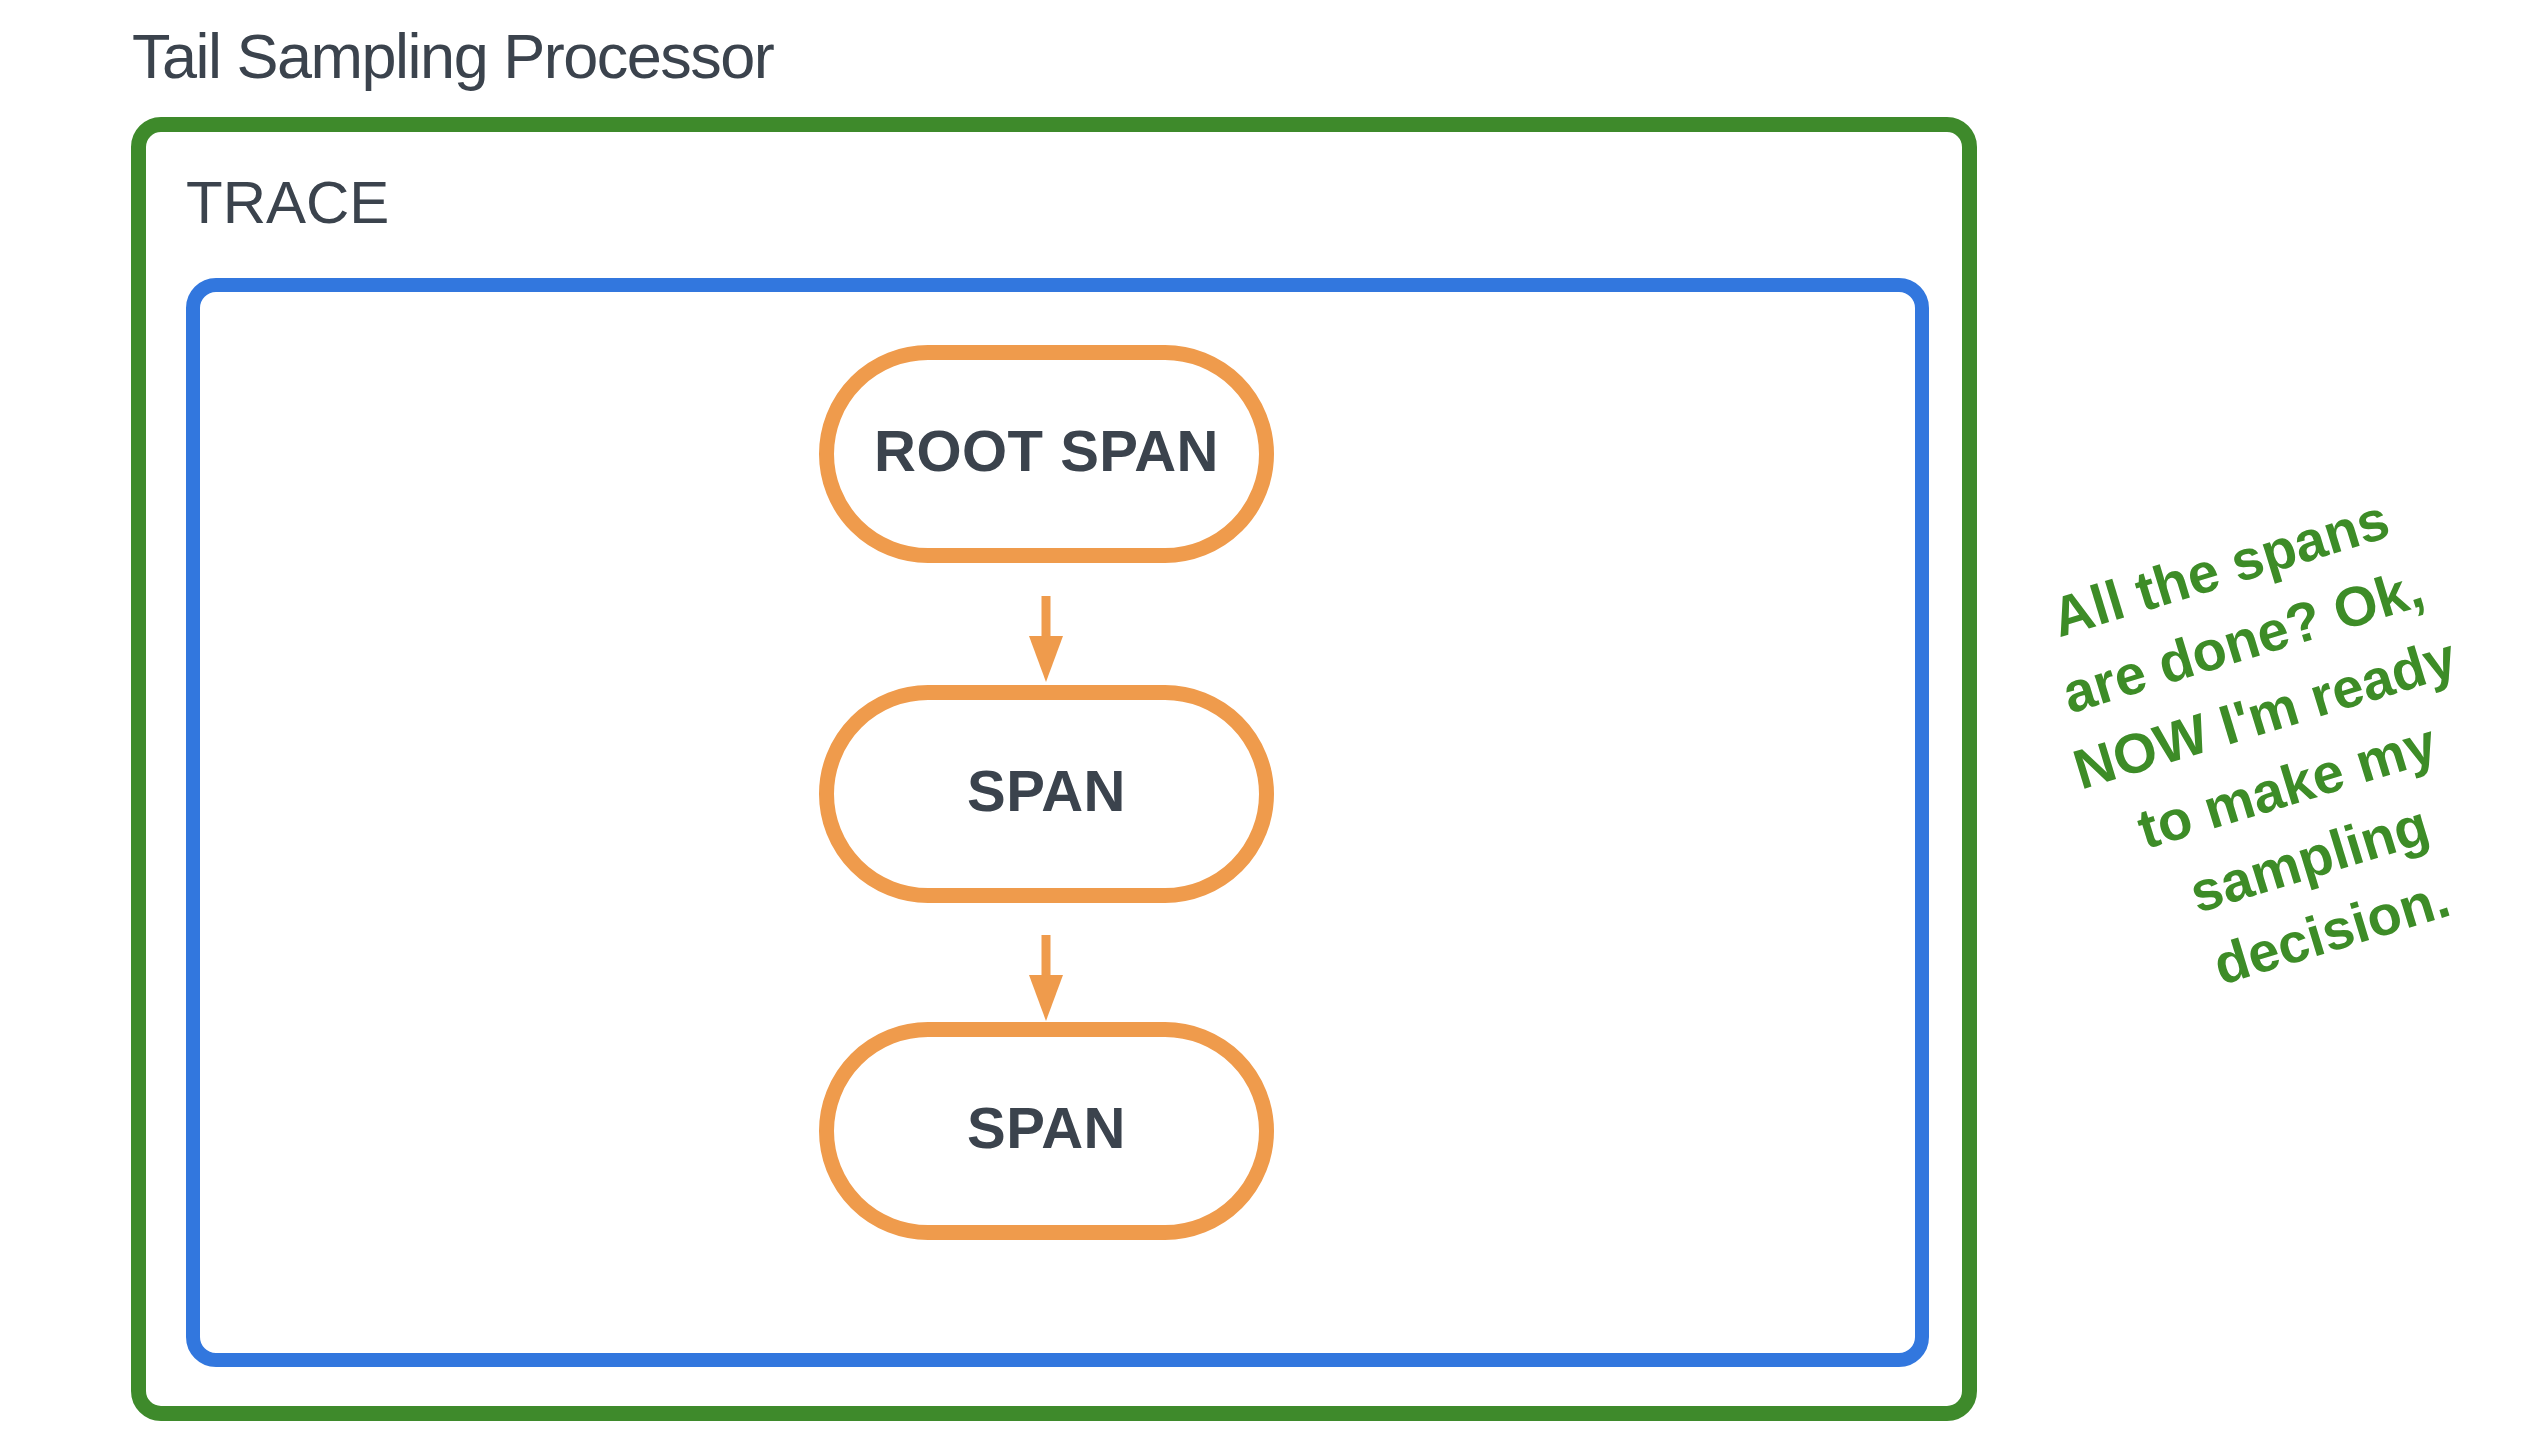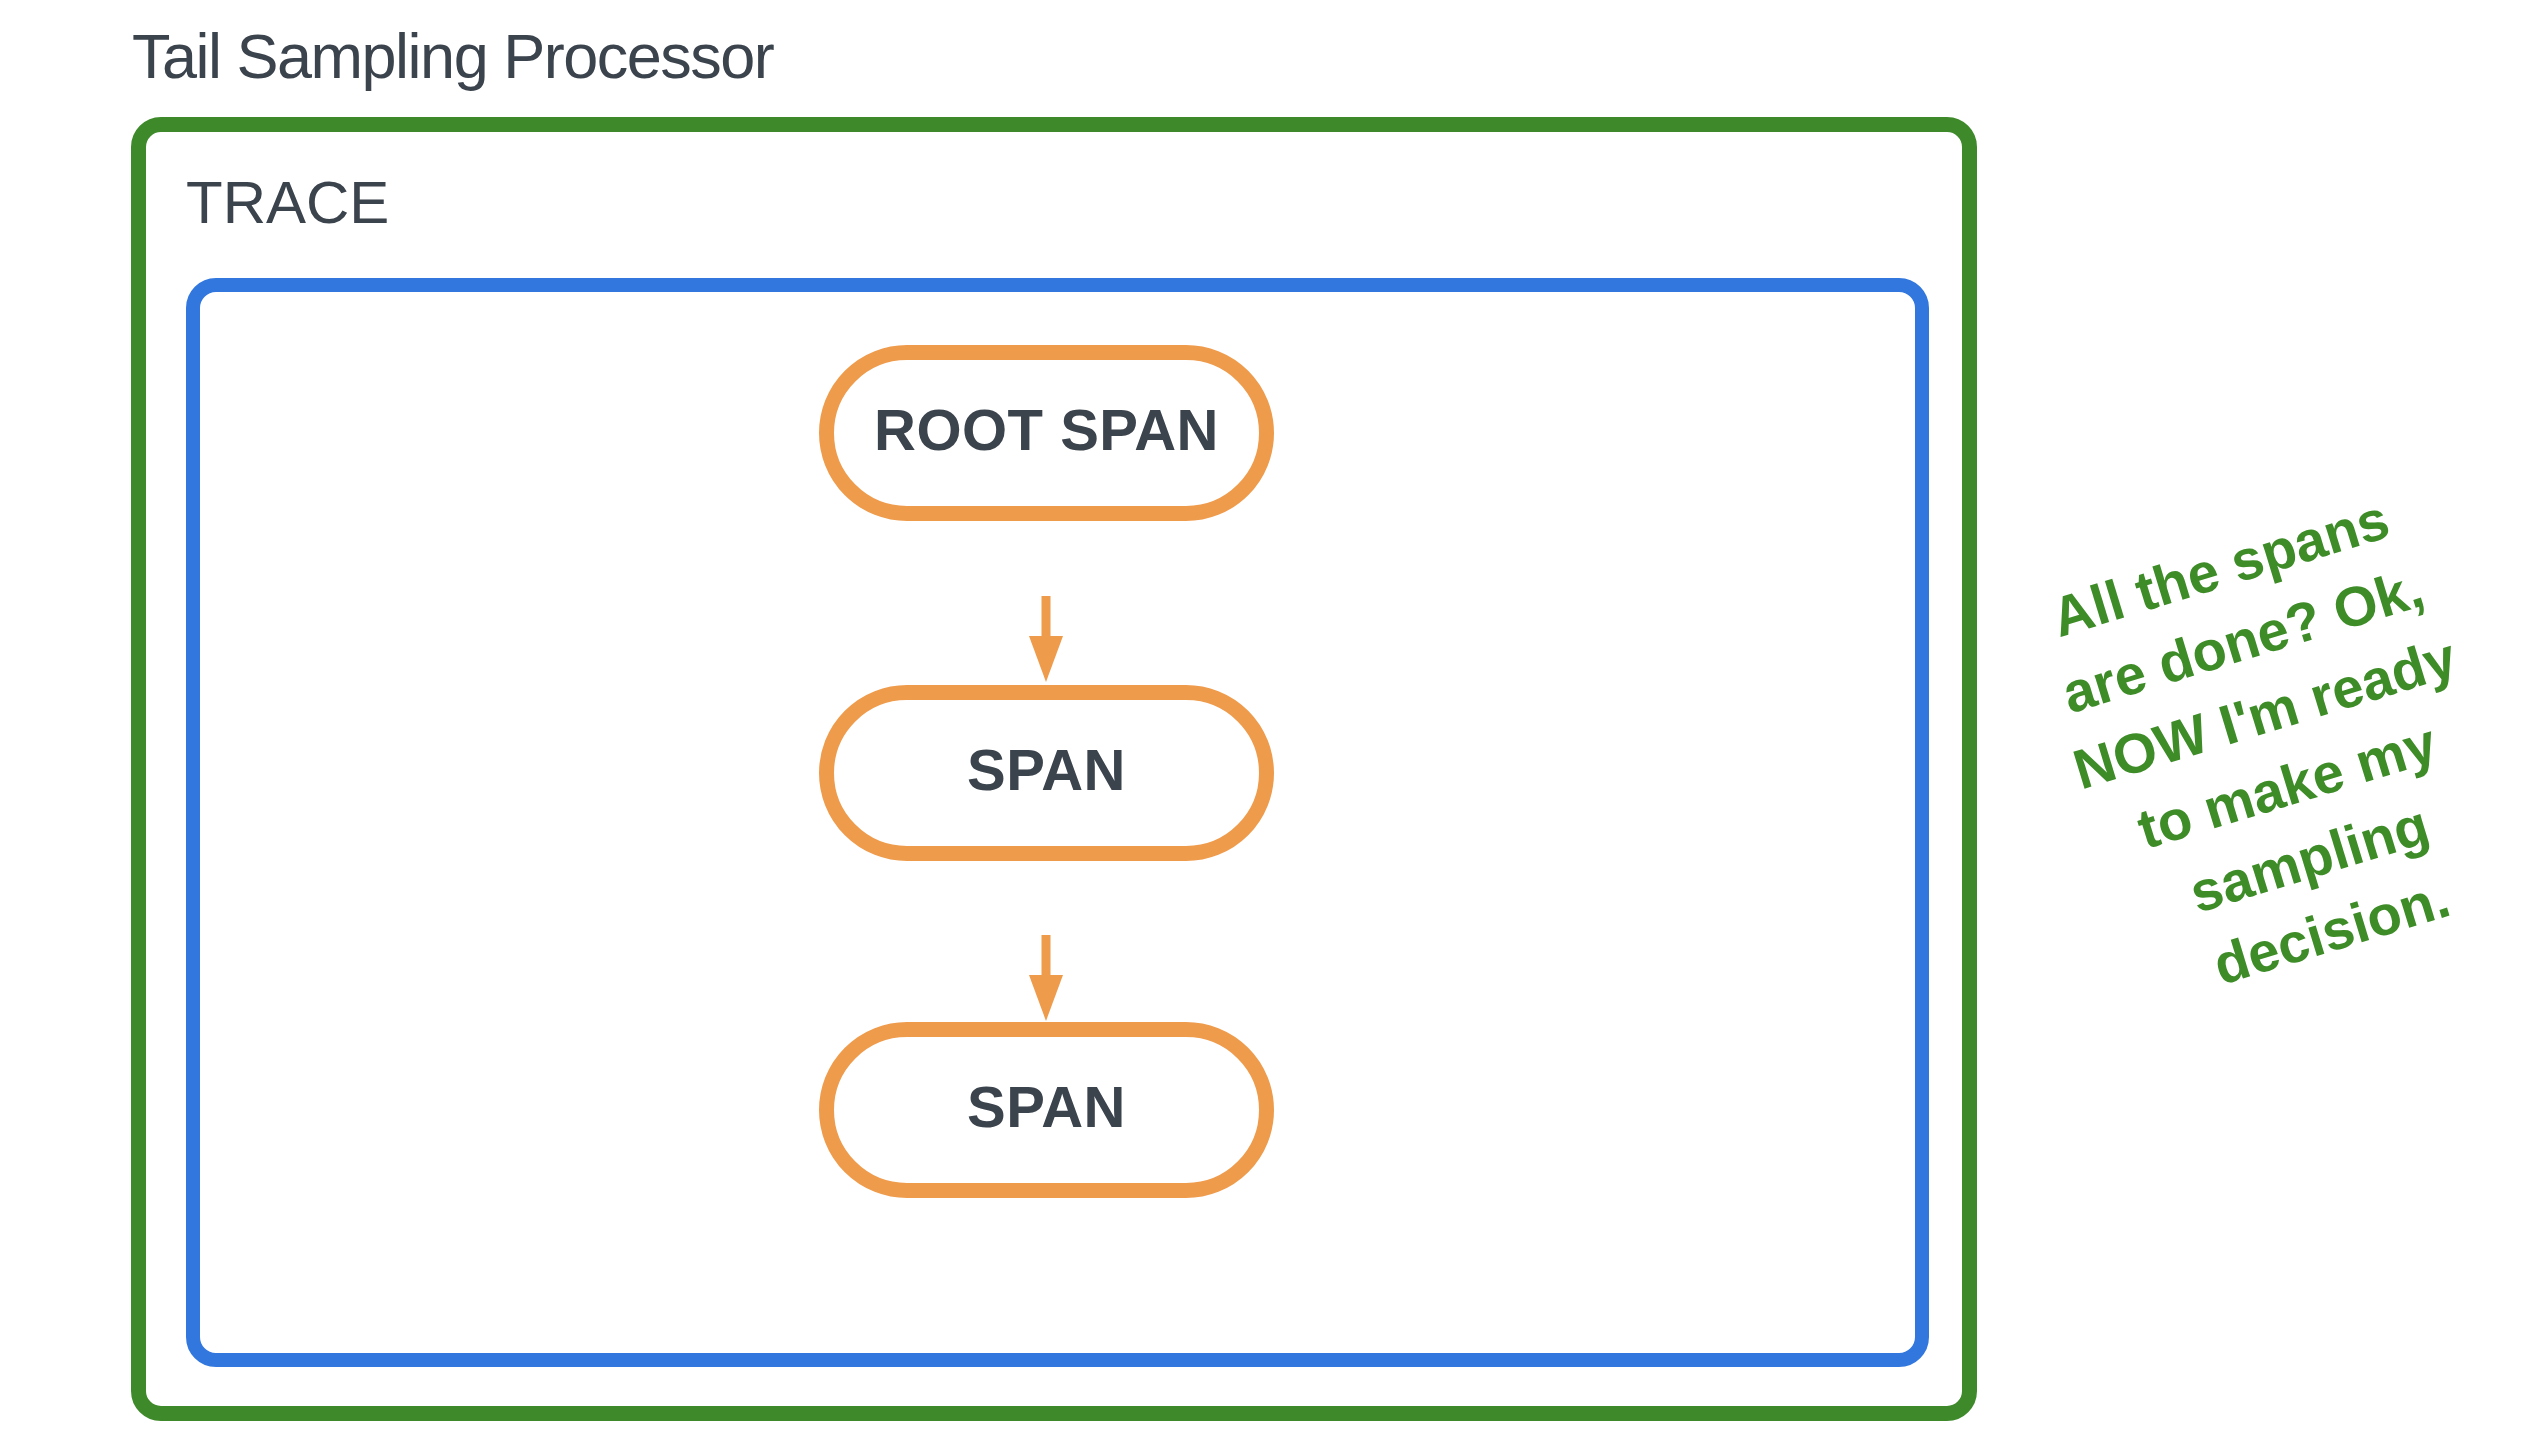--- a/index.html
+++ b/index.html
@@ -56,21 +56,21 @@
     width: 1743px;
     height: 1089px;
     border: 14px solid var(--trace-blue);
     border-radius: 30px;
     background: transparent;
   }
   .span-node {
     position: absolute;
     left: 795px;
     width: 455px;
-    height: 176px;
+    height: 218px;
     border: 15px solid var(--span-orange);
     border-radius: 125px;
     background: var(--background);
     display: flex;
     align-items: center;
     justify-content: center;
     text-align: right;
   }
   .span-node .node-label {
     font-size: 58px;

